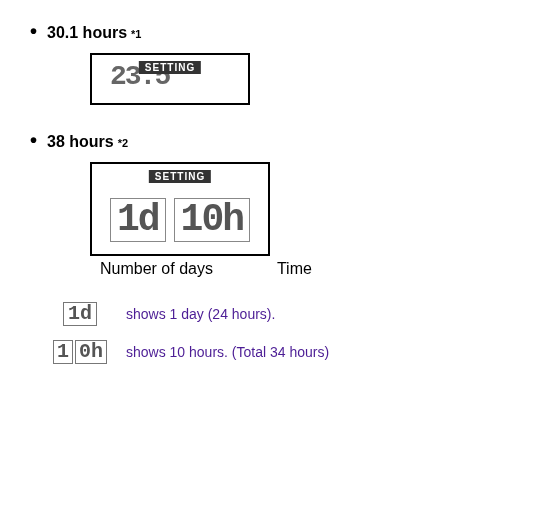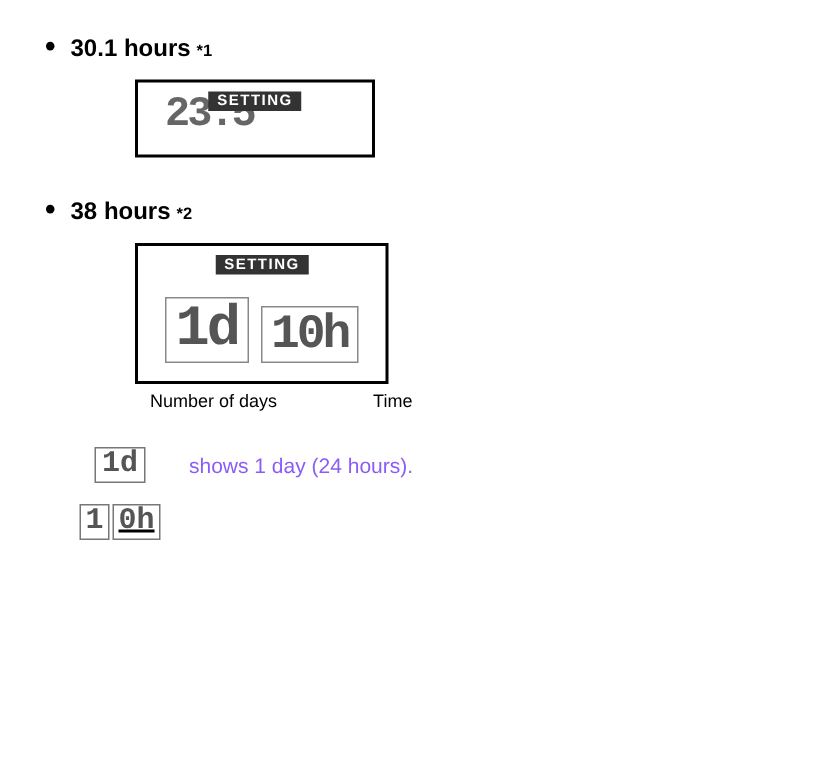--- a/index.html
+++ b/index.html
@@ -60,21 +60,21 @@
       top: 6px;
       left: 50%;
       transform: translateX(-50%);
     }
 
     
     .display-labels {
       display: flex;
       margin-left: 60px;
       margin-top: 4px;
-      font-size: 12px;
+      font-size: 16px;
       color: #000;
     }
 
     .label-days {
       margin-left: 10px;
     }
 
     .label-time {
       margin-left: 64px;
     }
@@ -94,21 +94,21 @@
 
     .desc-icon {
       min-width: 60px;
       display: flex;
       align-items: center;
       justify-content: center;
     }
 
     .desc-text {
       font-size: 14px;
-      color: #8b5cf6;
+      color: #4c1d95;
     }
 
     
     .ss {
       font-family: 'Courier New', monospace;
       font-size: 28px;
       color: #666;
       font-weight: 900;
       line-height: 1;
       letter-spacing: -2px;
@@ -149,21 +149,21 @@
     <div class="display-box" style="margin-left:0; display:inline-block;">
       <span class="display-setting-label">SETTING</span>
       <div style="display:flex; align-items:flex-end; gap:4px; margin-top:26px;">
         <div style="display:flex; flex-direction:column; align-items:center;">
           <div style="display:flex; gap:2px; border:1.5px solid #888; padding:2px 6px;">
             <span class="ss" style="font-size:38px; color:#555;">1d</span>
           </div>
         </div>
         <div style="display:flex; flex-direction:column; align-items:center; margin-left:4px;">
           <div style="display:flex; gap:2px; border:1.5px solid #888; padding:2px 6px;">
-            <span class="ss" style="font-size:32px; color:#555;">10h</span>
+            <span class="ss" style="font-size:38px; color:#555;">10h</span>
           </div>
         </div>
       </div>
     </div>
   </div>
 
   <div class="display-labels">
     <span class="label-days">Number of days</span>
     <span class="label-time">Time</span>
   </div>
@@ -181,19 +181,20 @@
     </div>
     <span class="desc-text">shows 1 day (24 hours).</span>
   </div>
 
   <div class="desc-row">
     <div class="desc-icon">
       <div style="display:flex; align-items:flex-end; gap:2px;">
         <div style="border:1.5px solid #777; padding:1px 3px; display:inline-flex; align-items:center;">
           <span class="ss-small">1</span>
         </div>
-        <div style="border:1.5px solid #777; padding:1px 3px; display:inline-flex; align-items:center;text-decoration:underline;">
+        <div style="border:1.5px solid #777; padding:1px 3px; display:inline-flex; align-items:center;">
           <span class="ss-small">0h</span>
         </div>
       </div>
     </div>
+    <span class="desc-text">shows 10 hours. (Total 34 hours)</span>
   </div>
 </div>
 
 </body></html>

